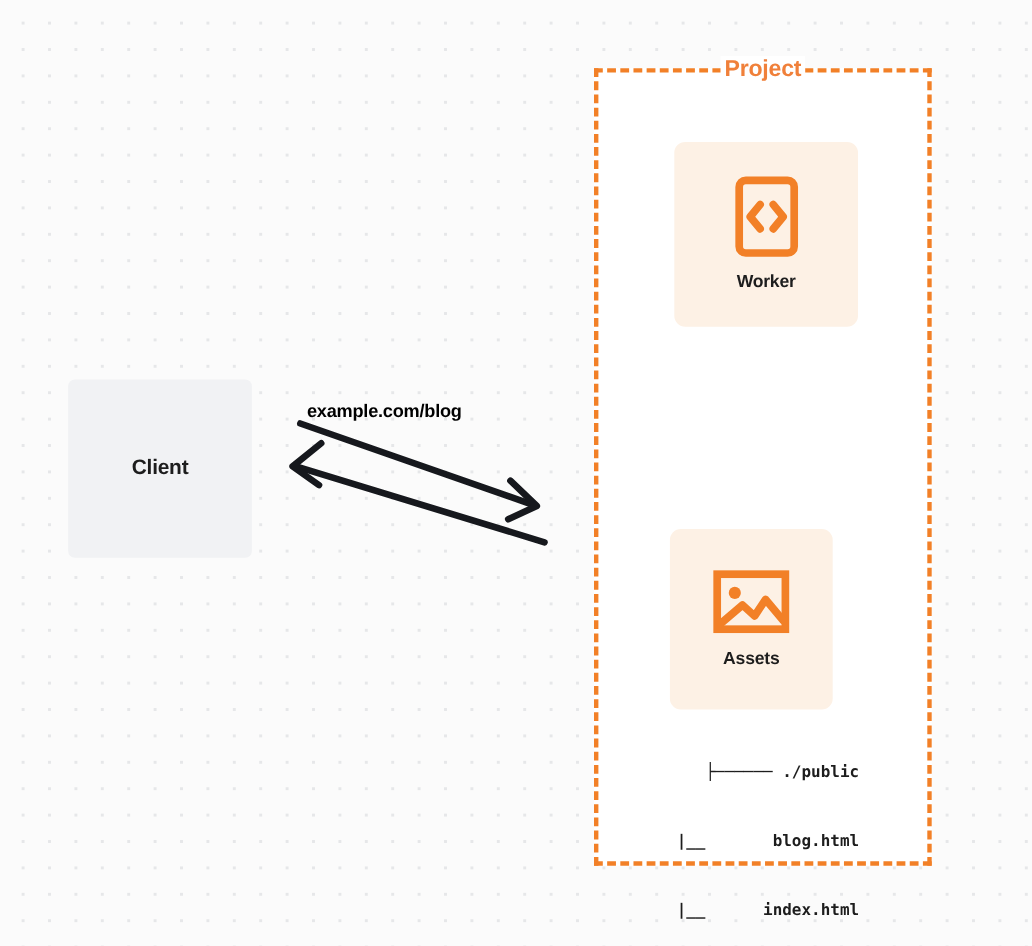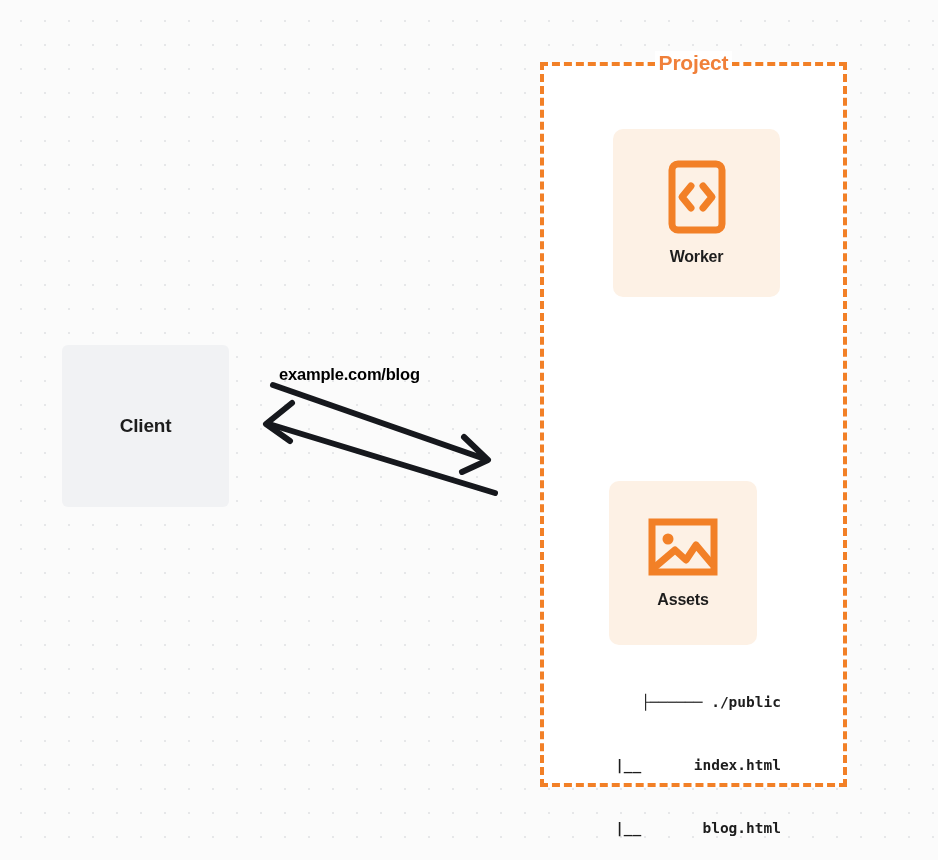--- a/index.html
+++ b/index.html
@@ -192,18 +192,18 @@
         <rect x="4" y="5" width="62" height="50" fill="none" stroke="#f28027" stroke-width="7"></rect>
         <circle cx="20" cy="22" r="5.5" fill="#f28027"></circle>
         <polyline points="7,50 27,33 38,43 48,28 64,47" fill="none" stroke="#f28027" stroke-width="7" stroke-linecap="round" stroke-linejoin="round"></polyline>
       </svg>
     </span>
     <span class="node-title">Assets</span>
   </div>
 
   <div class="file-tree">
     <span class="tree-row">├────── ./public</span>
+    <span class="tree-row">|__       blog.html</span>
     <span class="tree-row">|__      index.html</span>
-    <span class="tree-row">|__       blog.html</span>
     
   </div>
 
 </div>
 
 </body></html>

